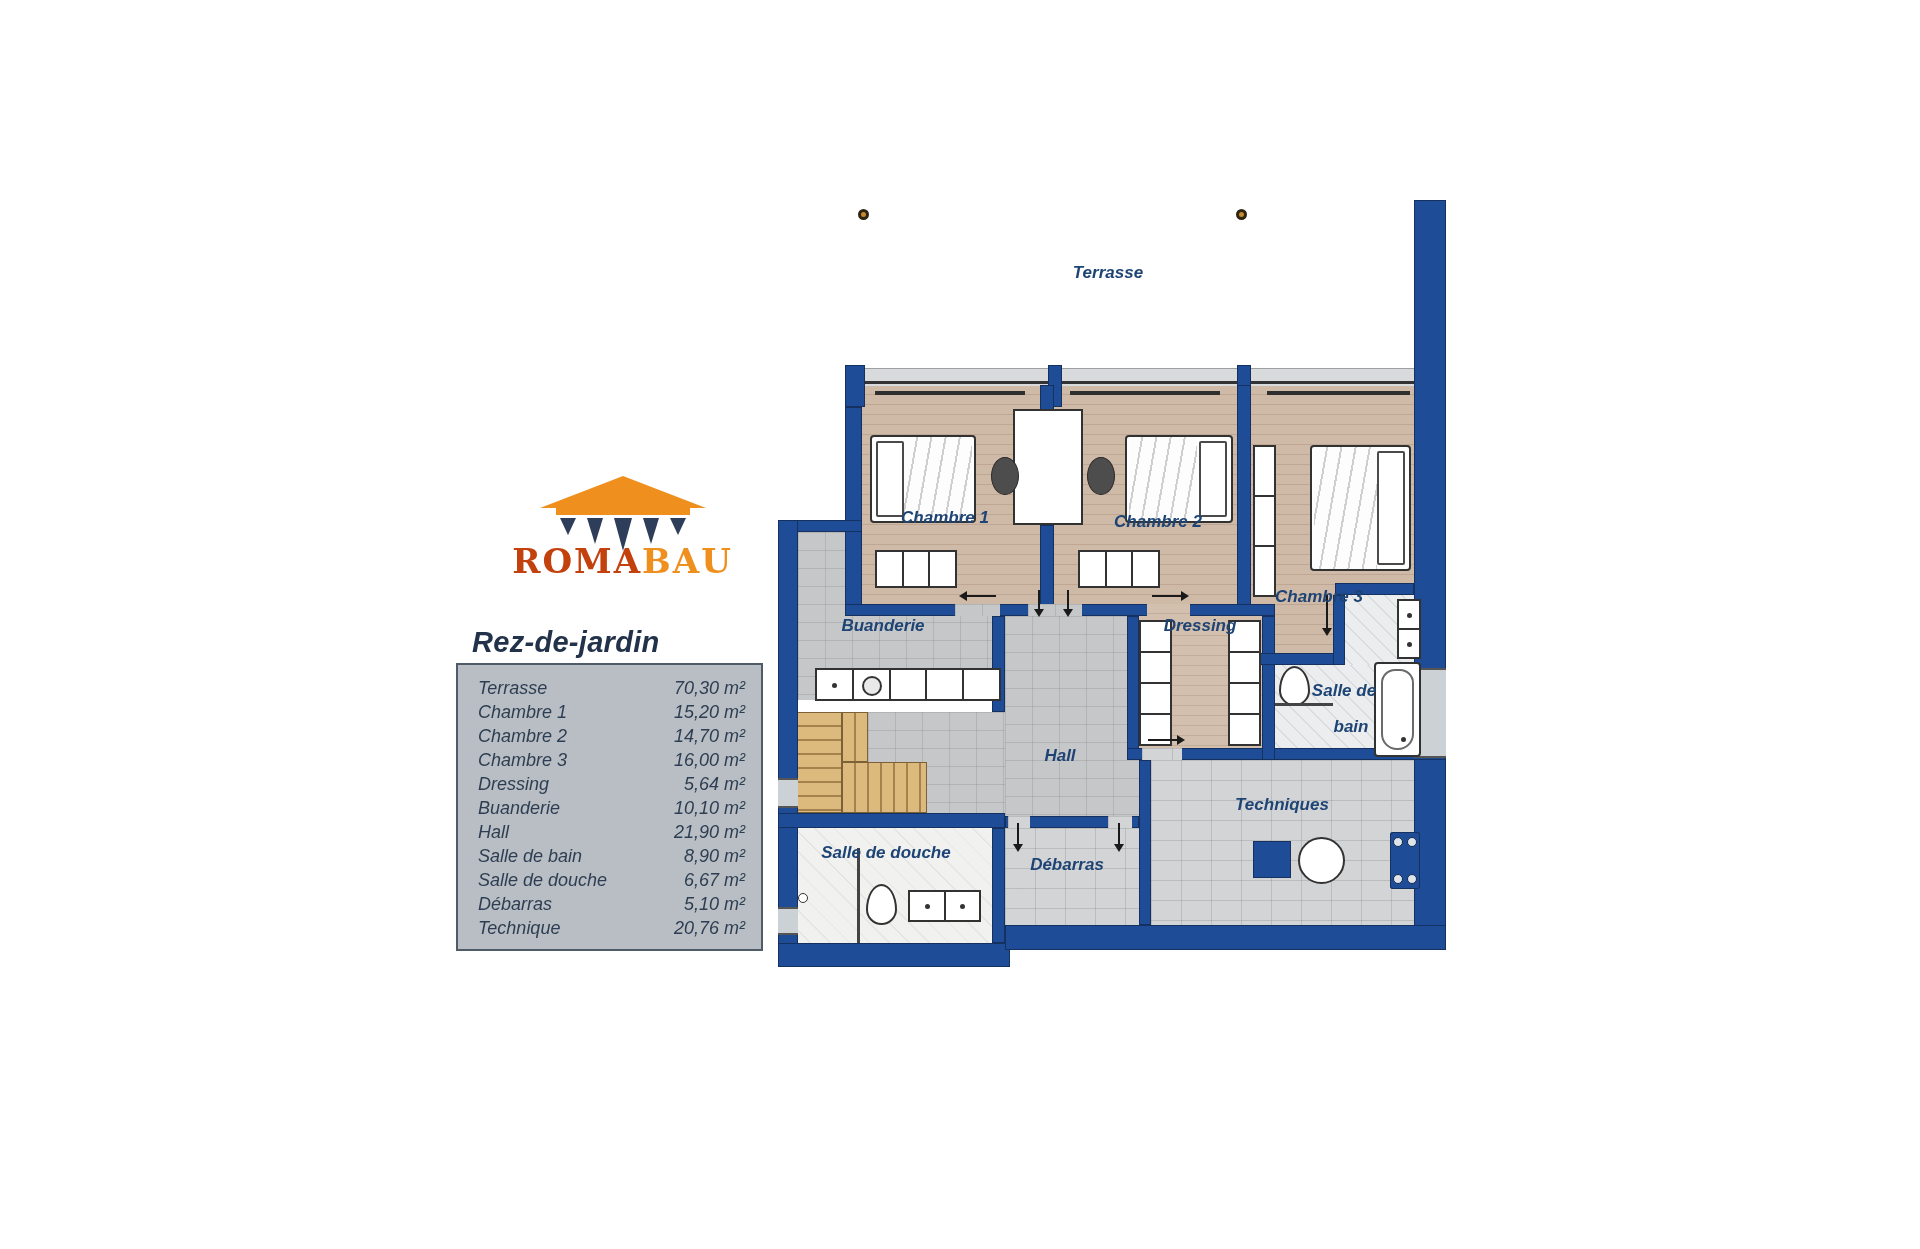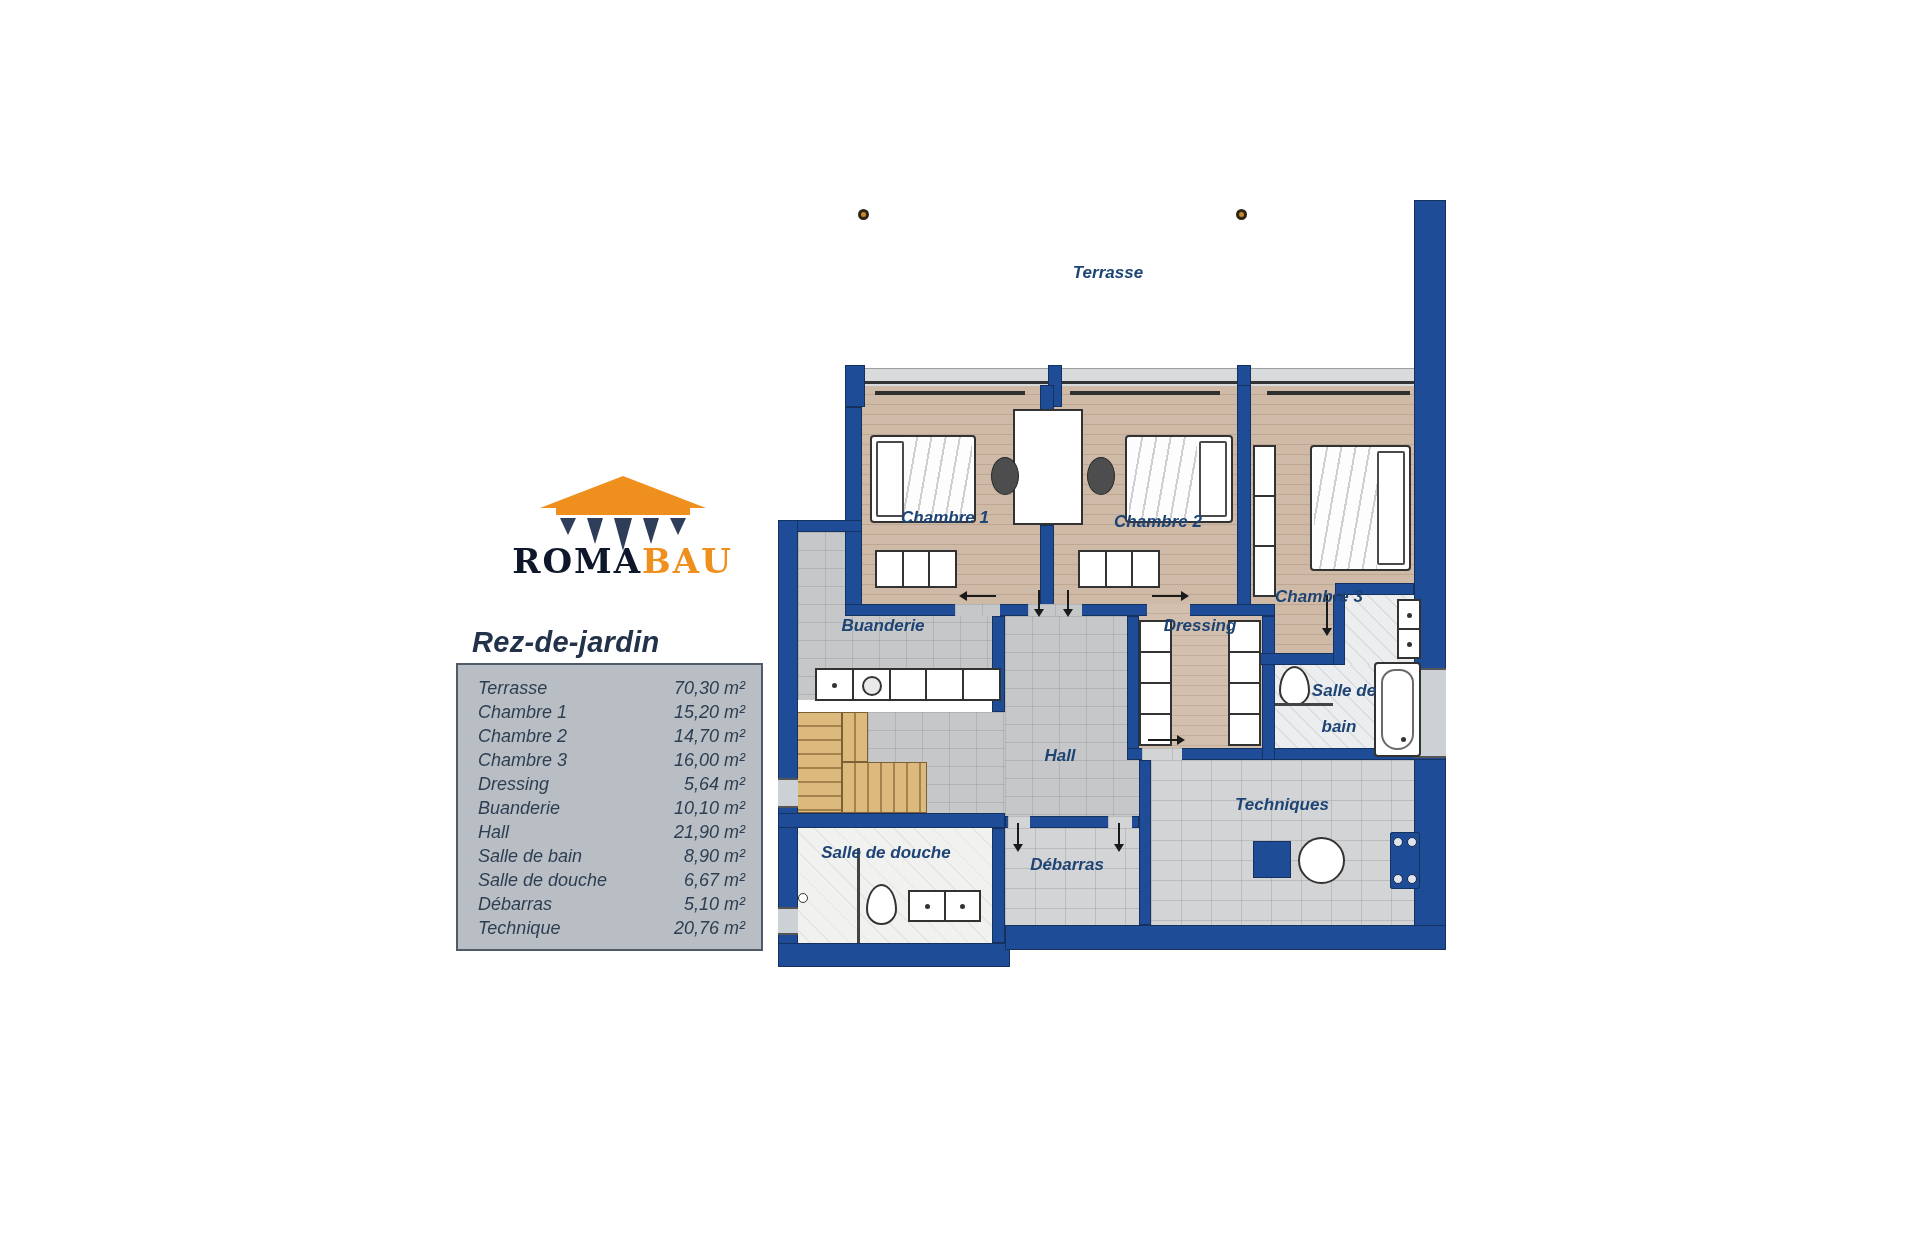--- a/index.html
+++ b/index.html
@@ -2,21 +2,21 @@
 <html><head>
 <meta charset="utf-8">
 <style>
   html,body{margin:0;padding:0;background:#fff;}
   #canvas{position:relative;width:1920px;height:1249px;background:#fff;overflow:hidden;
           font-family:"Liberation Sans",sans-serif;}
   .abs{position:absolute;}
   
   #logo-text{position:absolute;left:500px;top:541px;width:245px;text-align:center;
              font-family:"DejaVu Serif",serif;font-weight:700;font-size:34px;letter-spacing:2px;}
-  #logo-text .brand-a{color:#0f172a;}
+  #logo-text .brand-a{color:#c2410c;}
   #logo-text .brand-b{color:#ef8f1d;}
   #plan-title{position:absolute;left:472px;top:626px;font-style:italic;font-weight:700;
               font-size:29px;color:#22324a;letter-spacing:.3px;}
   #legend{position:absolute;left:456px;top:663px;width:307px;height:288px;background:#b9bec4;
           border:2px solid #4f5b66;box-sizing:border-box;padding-top:11px;}
   .lrow{display:flex;justify-content:space-between;height:24px;line-height:24px;
         font-style:italic;font-size:18px;color:#2d3e52;}
   .lrow .ll{margin-left:20px;}
   .lrow .lv{margin-right:16px;}
   
@@ -307,18 +307,18 @@
     <div class="arrV d" style="left:556px;top:400px;height:38px;"></div>
 
     <div class="room-label" style="left:338px;top:68px;">Terrasse</div>
     <div class="room-label" style="left:175px;top:313px;">Chambre 1</div>
     <div class="room-label" style="left:388px;top:317px;">Chambre 2</div>
     <div class="room-label" style="left:549px;top:392px;">Chambre 3</div>
     <div class="room-label" style="left:113px;top:421px;">Buanderie</div>
     <div class="room-label" style="left:430px;top:421px;">Dressing</div>
     <div class="room-label" style="left:290px;top:551px;">Hall</div>
     <div class="room-label" style="left:574px;top:486px;">Salle de</div>
-    <div class="room-label" style="left:569px;top:522px;">bain</div>
+    <div class="room-label" style="left:581px;top:522px;">bain</div>
     <div class="room-label" style="left:116px;top:648px;">Salle de douche</div>
     <div class="room-label" style="left:297px;top:660px;">Débarras</div>
     <div class="room-label" style="left:512px;top:600px;">Techniques</div>
   </div>
 </div>
 
 </body></html>

